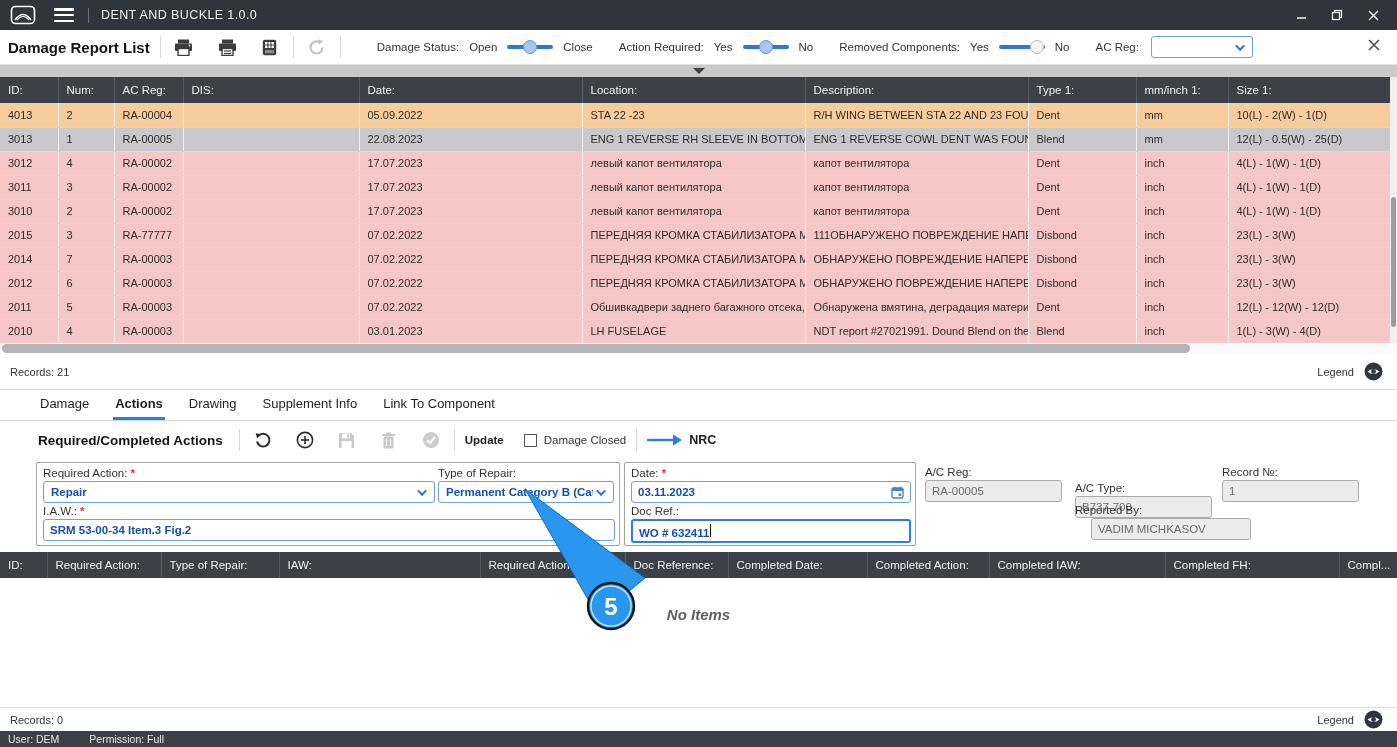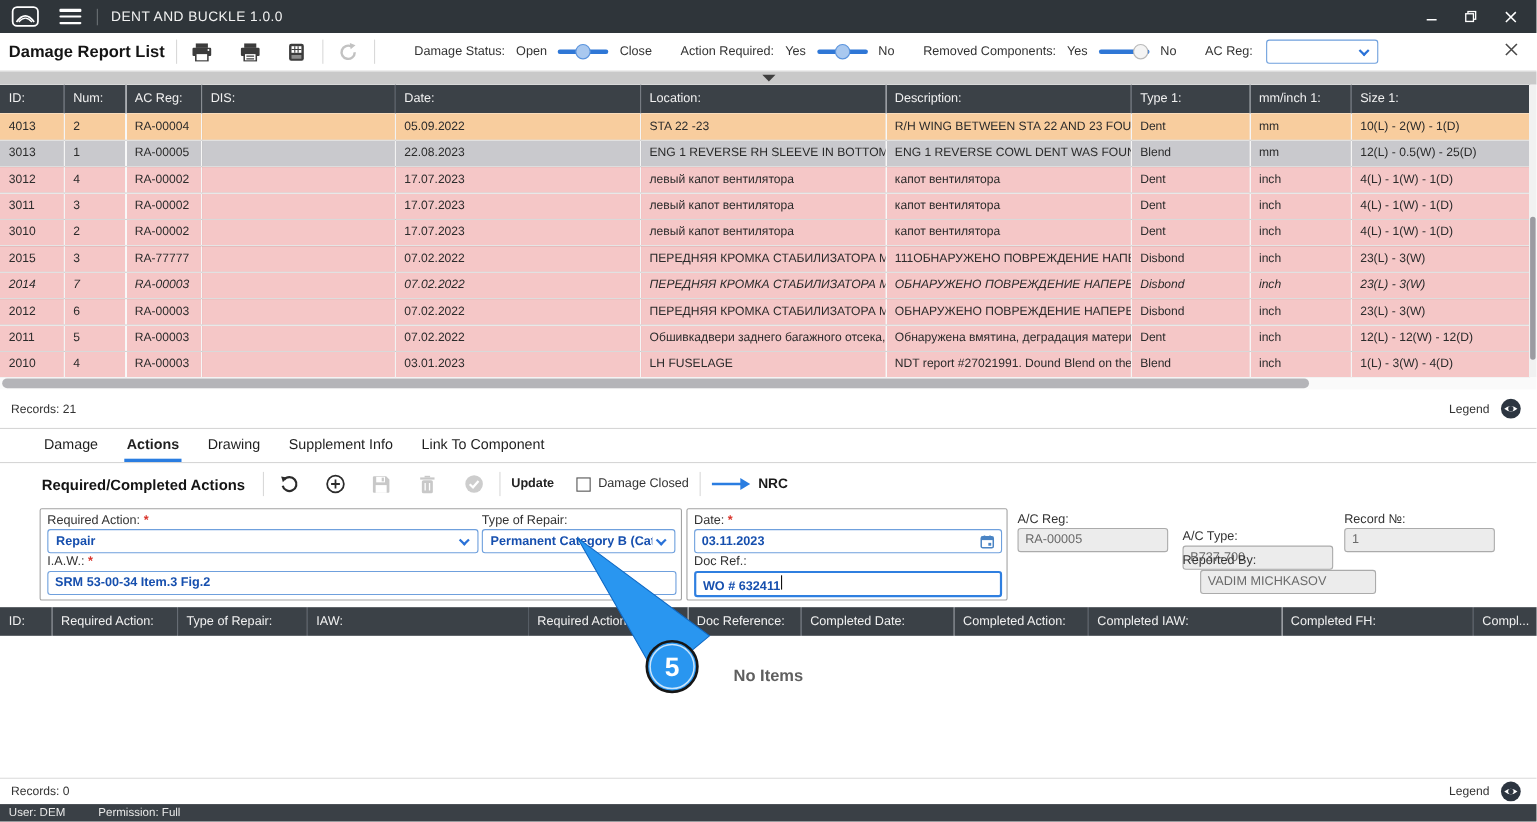--- a/index.html
+++ b/index.html
@@ -89,21 +89,21 @@
   .ro { border:1px solid #ababab; background:#ececec; color:#6a6a6a; }
   .ro-grid { position:absolute; left:925px; top:3px; width:440px; height:84px; }
   .ro-f { position:absolute; }
 
   
   .grid2 { position:absolute; top:552px; left:0; width:1397px; }
   .grid2 th:nth-child(1){width:47px} .grid2 th:nth-child(2){width:114px} .grid2 th:nth-child(3){width:118px}
   .grid2 th:nth-child(4){width:201px} .grid2 th:nth-child(5){width:145px} .grid2 th:nth-child(6){width:103px}
   .grid2 th:nth-child(7){width:139px} .grid2 th:nth-child(8){width:122px} .grid2 th:nth-child(9){width:176px}
   .grid2 th:nth-child(10){width:174px} .grid2 th:nth-child(11){width:58px}
-  .noitems { position:absolute; top:606px; left:0; width:1397px; text-align:center; font-size:15px; font-weight:bold; color:#5f5f5f; }
+  .noitems { position:absolute; top:606px; left:0; width:1397px; text-align:center; font-size:15px; font-weight:bold; color:#5f5f5f;font-style:italic; }
 
   
   .statusbar { position:absolute; top:731px; left:0; width:1397px; height:16px; background:#3a4046; color:#e8e8e8; font-size:10.5px; display:flex; align-items:center; gap:30px; padding-left:8px; }
 
   
   .annot { position:absolute; top:0; left:0; width:1397px; height:747px; pointer-events:none; z-index:60; }
 </style>
 </head>
 <body>
 
@@ -310,21 +310,21 @@
           <td>3</td>
           <td>RA-77777</td>
           <td></td>
           <td>07.02.2022</td>
           <td>ПЕРЕДНЯЯ КРОМКА СТАБИЛИЗАТОРА МЕЖДУ...</td>
           <td>111ОБНАРУЖЕНО ПОВРЕЖДЕНИЕ НАПЕРЕЖН...</td>
           <td>Disbond</td>
           <td>inch</td>
           <td>23(L) - 3(W)</td>
         </tr>
-        <tr style="background: rgb(245, 199, 199); font-style: italic;">
+        <tr style="background: rgb(245, 199, 199);">
           <td>2014</td>
           <td>7</td>
           <td>RA-00003</td>
           <td></td>
           <td>07.02.2022</td>
           <td>ПЕРЕДНЯЯ КРОМКА СТАБИЛИЗАТОРА МЕЖДУ...</td>
           <td>ОБНАРУЖЕНО ПОВРЕЖДЕНИЕ НАПЕРЕЖНЕЙ...</td>
           <td>Disbond</td>
           <td>inch</td>
           <td>23(L) - 3(W)</td>

